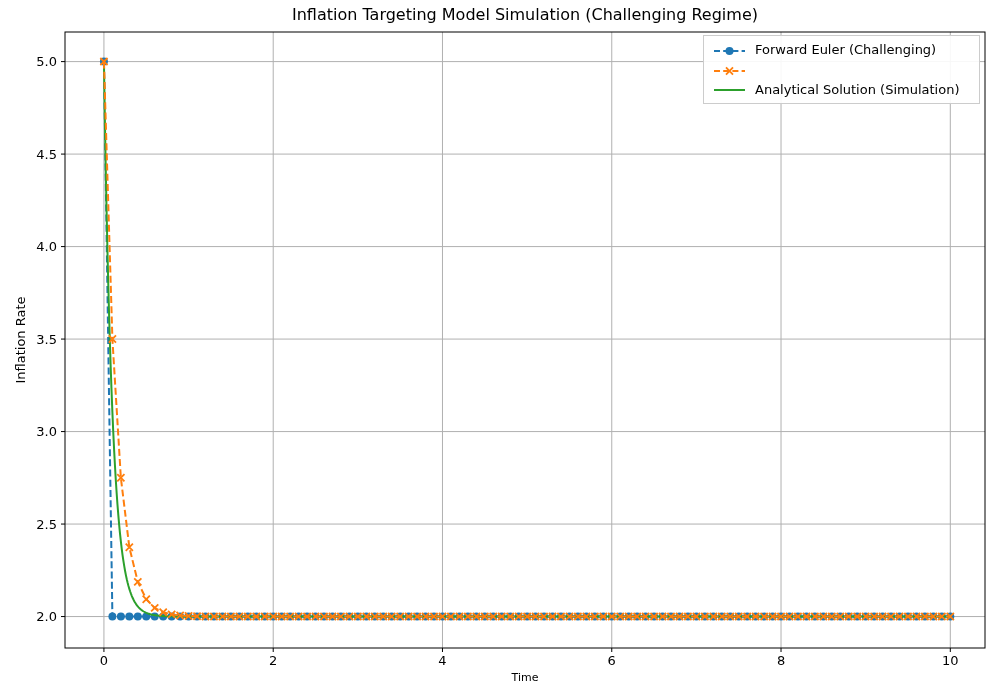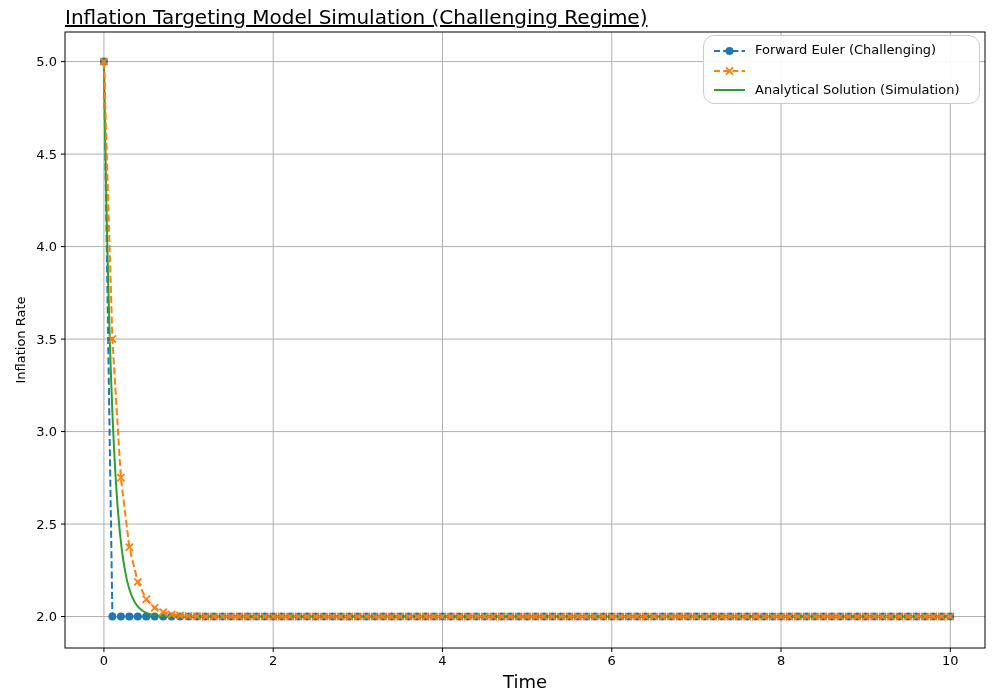--- a/index.html
+++ b/index.html
@@ -5,37 +5,37 @@
   html,body{margin:0;padding:0;background:#ffffff;}
   #figure{
     position:relative;
     width:1001px;height:699px;
     background:#ffffff;
     font-family:"DejaVu Sans", sans-serif;
     overflow:hidden;
   }
   #chart-title{
     position:absolute;left:65px;top:5px;width:920px;
-    text-align:left;font-size:20px;color:#000;text-decoration:underline;
+    text-align:center;font-size:16px;color:#000;
   }
   #xlabel{
     position:absolute;left:65px;top:671px;width:920px;
-    text-align:center;font-size:18px;color:#000;
+    text-align:center;font-size:11px;color:#000;
   }
   #ylabel{
     position:absolute;left:20px;top:340px;
     transform:translate(-50%,-50%) rotate(-90deg);
     transform-origin:center;
     white-space:nowrap;font-size:13px;color:#000;
   }
   #plot-svg{position:absolute;left:0;top:0;}
   #legend{
     position:absolute;left:703px;top:35px;width:277px;height:69px;
     background:rgba(255,255,255,0.9);
-    border:1px solid #cccccc;border-radius:11px;
+    border:1px solid #cccccc;border-radius:0;
     box-sizing:border-box;
     padding:4px 8px 4px 9px;
     display:flex;flex-direction:column;justify-content:space-around;
   }
   .legend-row{display:flex;align-items:center;gap:9px;height:20px;}
   .legend-sample{width:33px;height:14px;flex:0 0 33px;}
   .legend-label{font-size:13px;color:#000;white-space:nowrap;}
 </style>
 </head>
 <body>

